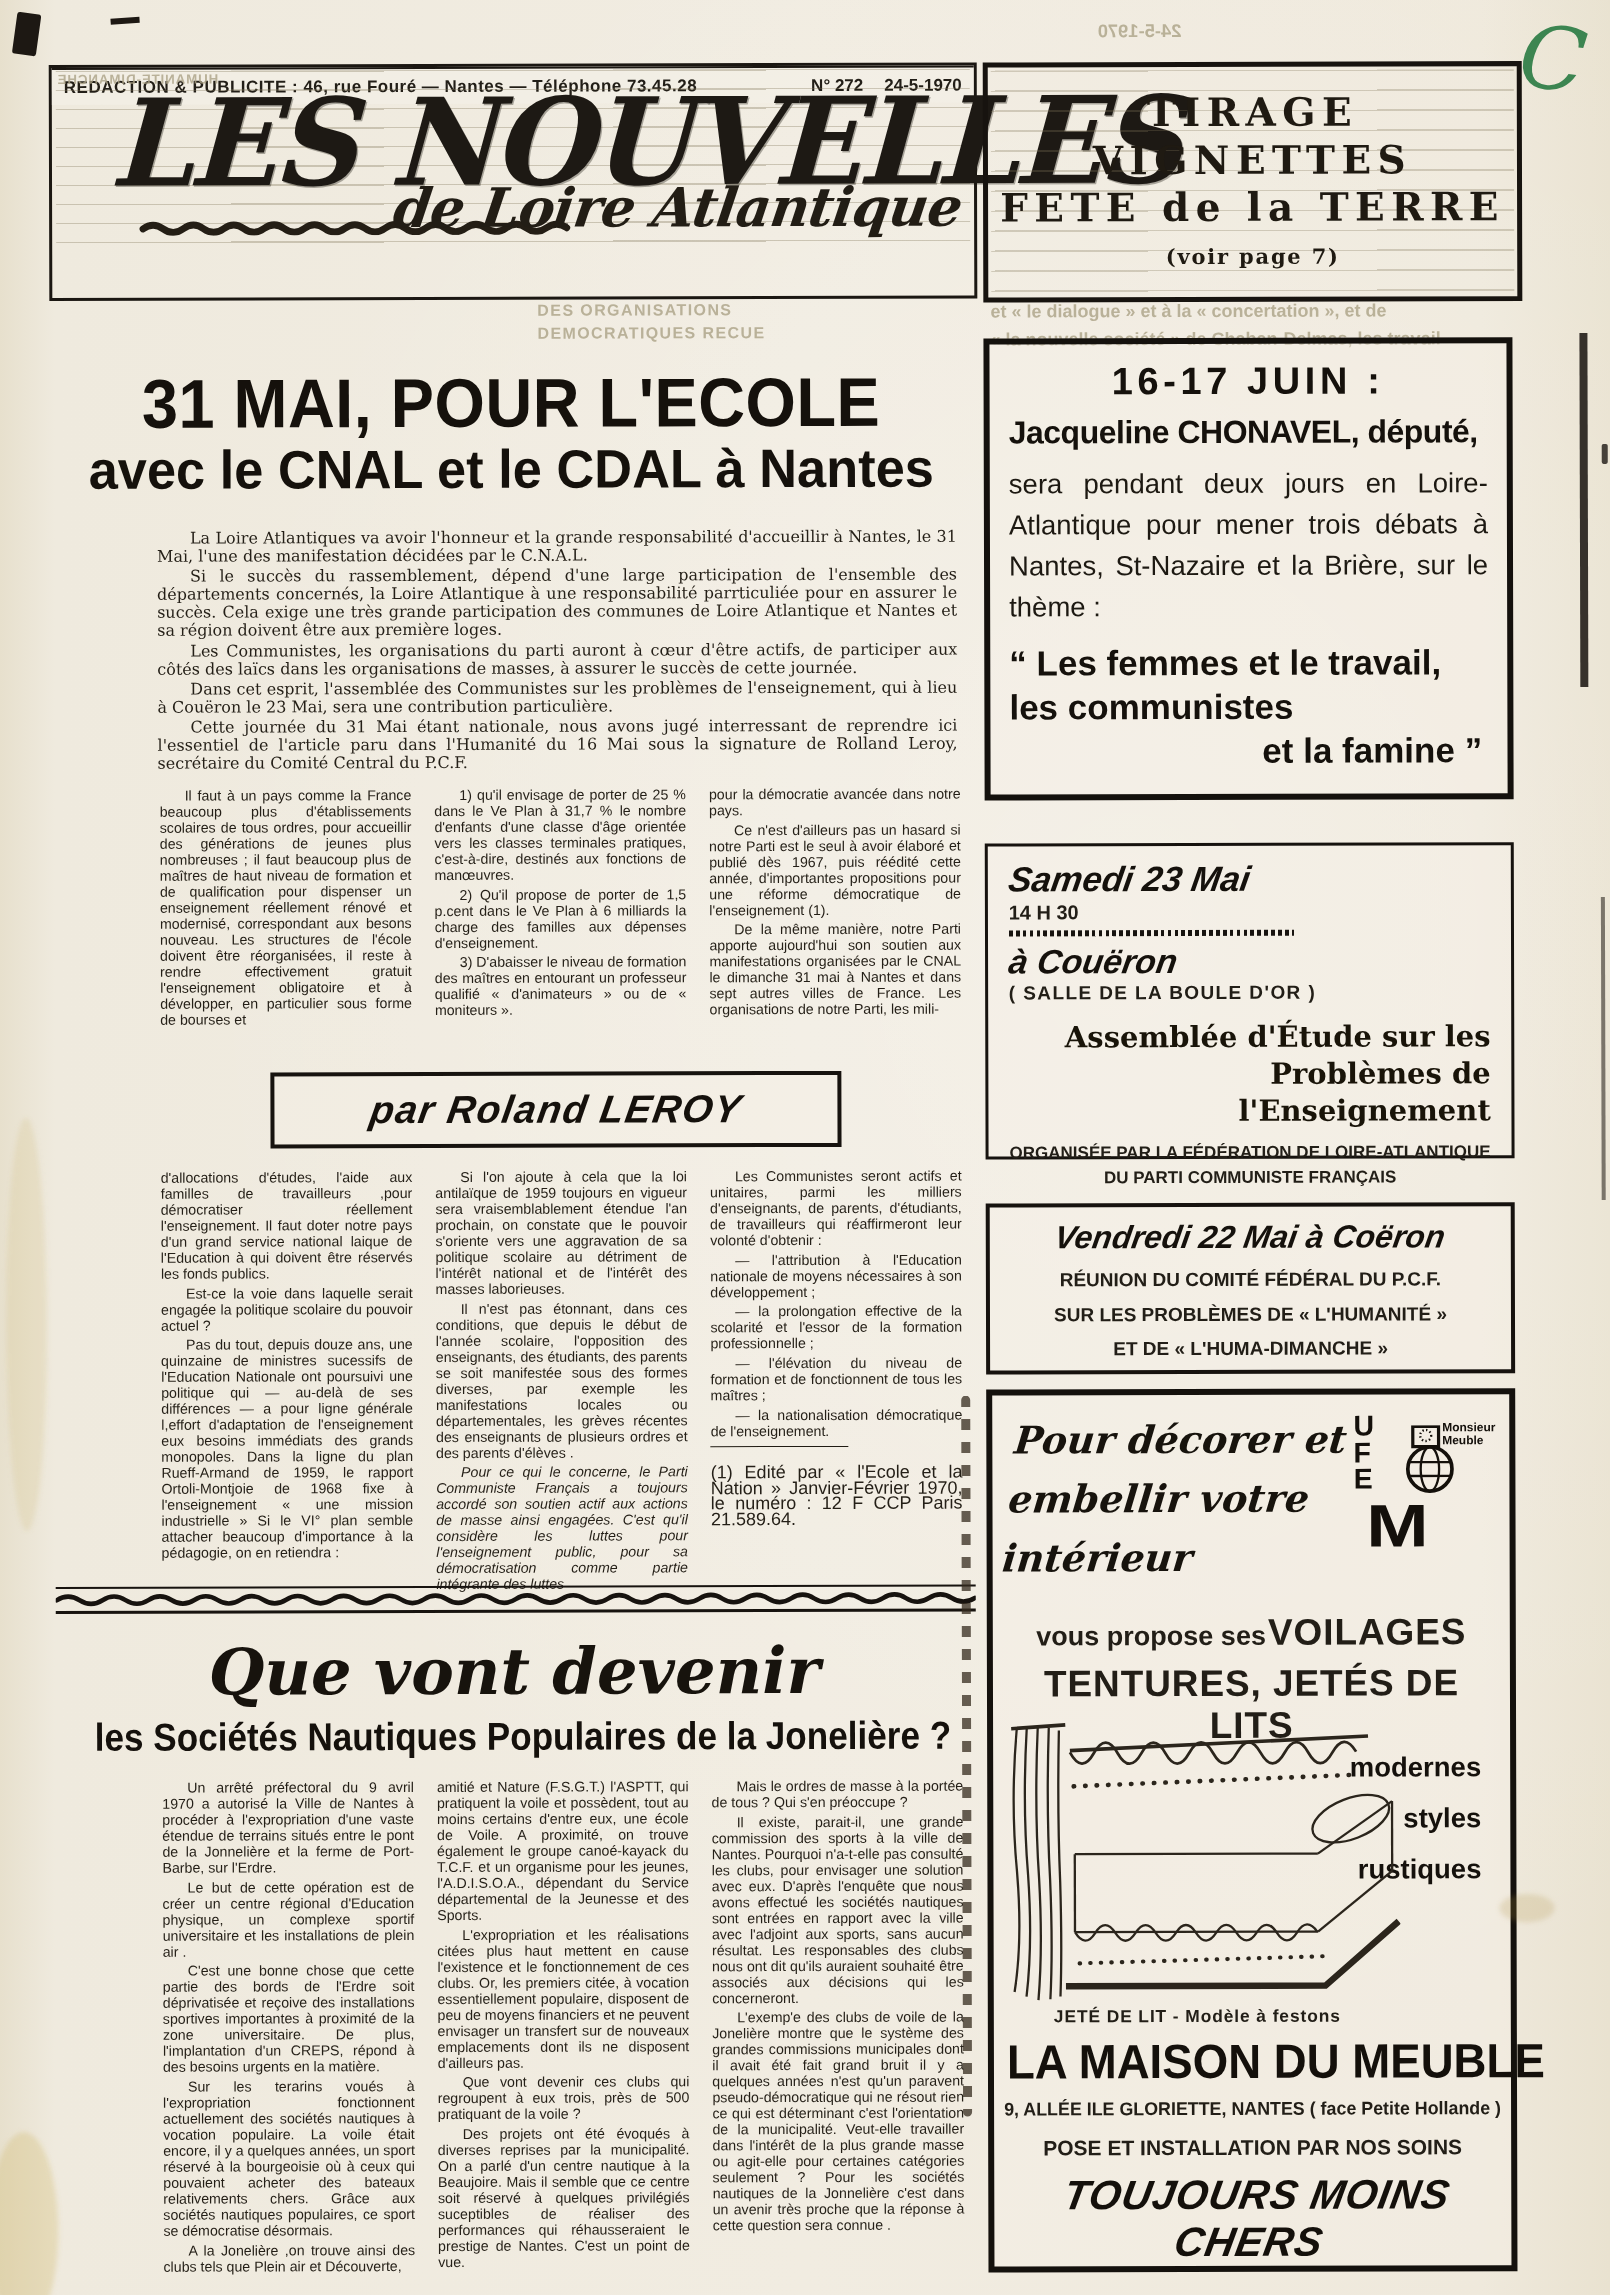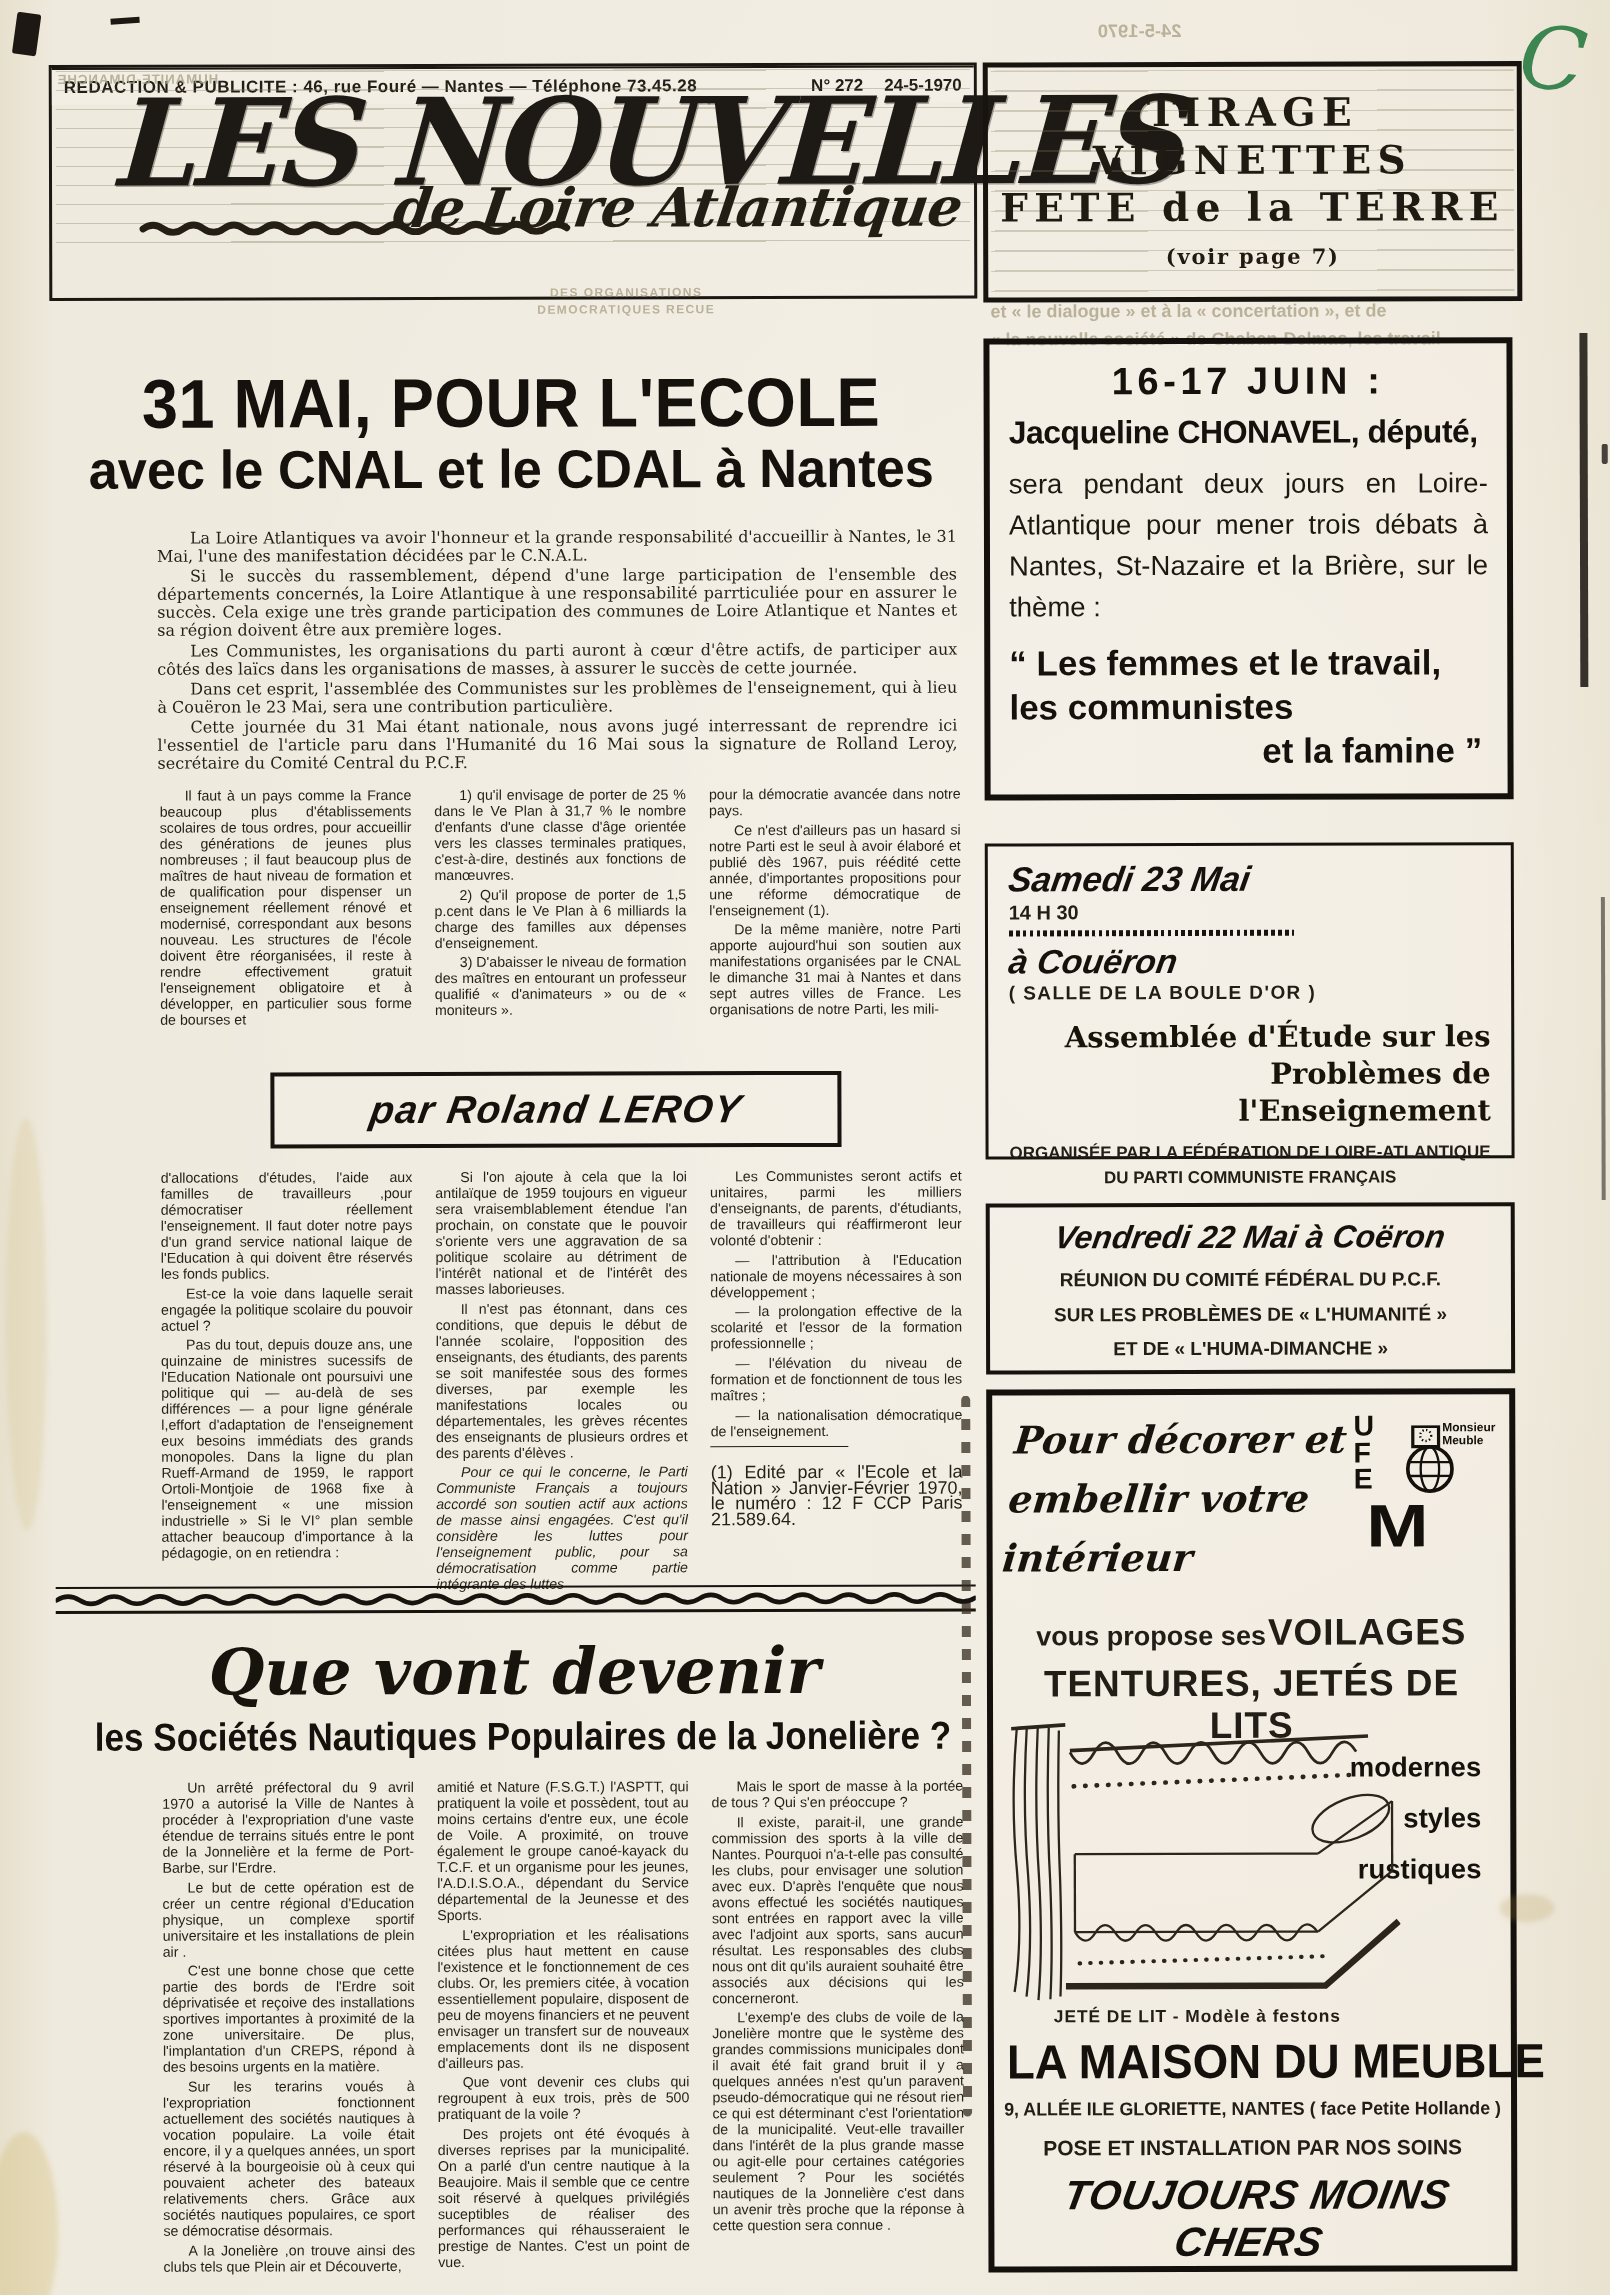--- a/index.html
+++ b/index.html
@@ -33,21 +33,21 @@
   #mast-bottom .info{flex:1;letter-spacing:0.5px;}
   
   #tirage{left:985px;top:63px;width:529px;height:230px;border:5px solid #17130f;text-align:center;
     font-family:"DejaVu Serif",serif;font-weight:bold;color:#1f1a12;}
   #tirage::before{content:"";position:absolute;left:2.8px;right:2.8px;top:2.8px;bottom:2.8px;
     background:repeating-linear-gradient(to bottom, rgba(128,117,88,.30) 0 1.4px, transparent 1.4px 20px);}
   #tirage .t-line{font-size:39px;letter-spacing:6.4px;line-height:1.22;position:relative;}
   #tirage .t-line.first{margin-top:22px;}
   #tirage .t-note{font-size:21px;margin-top:12px;letter-spacing:1.8px;position:relative;}
   #tirage-ghost{left:992px;top:299px;width:523px;font-size:18px;line-height:1.55;font-weight:bold;}
-  #ghost-orgs{left:539px;top:284px;font-size:12px;font-weight:bold;letter-spacing:1.4px;line-height:1.45;text-align:center;}
+  #ghost-orgs{left:539px;top:298px;font-size:16px;font-weight:bold;letter-spacing:1.4px;line-height:1.45;}
   #ghost-date{left:1100px;top:21px;font-size:18.4px;font-weight:bold;}
   #hand-c{left:1522px;top:10px;font-family:"DejaVu Serif",serif;font-style:italic;font-size:87px;
     color:#2e7d46;transform:rotate(7deg);opacity:.92;}
 
   
   #a1h1{left:51px;top:363px;width:923px;text-align:center;font-size:69px;font-weight:bold;
     transform:scaleX(.94);color:#15110c;letter-spacing:0.5px;}
   #a1h2{left:51px;top:437px;width:923px;text-align:center;font-size:54px;font-weight:bold;
     transform:scaleX(.97);color:#15110c;}
   #a1intro{left:158px;top:528px;width:800px;}
@@ -256,21 +256,21 @@
         <p class="para">Sur les terarins voués à l'expropriation fonctionnent actuellement des sociétés nautiques à vocation populaire. La voile était encore, il y a quelques années, un sport réservé à la bourgeoisie où à ceux qui pouvaient acheter des bateaux relativements chers. Grâce aux sociétés nautiques populaires, ce sport se démocratise désormais.</p>
         <p class="para">A la Jonelière ,on trouve ainsi des clubs tels que Plein air et Découverte,</p>
       </div>
     <div class="col">
         <p class="para cont">amitié et Nature (F.S.G.T.) l'ASPTT, qui pratiquent la voile et possèdent, tout au moins certains d'entre eux, une école de Voile. A proximité, on trouve également le groupe canoé-kayack du T.C.F. et un organisme pour les jeunes, l'A.D.I.S.O.A., dépendant du Service départemental de la Jeunesse et des Sports.</p>
         <p class="para">L'expropriation et les réalisations citées plus haut mettent en cause l'existence et le fonctionnement de ces clubs. Or, les premiers citée, à vocation essentiellement populaire, disposent de peu de moyens financiers et ne peuvent envisager un transfert sur de nouveaux emplacements dont ils ne disposent d'ailleurs pas.</p>
         <p class="para">Que vont devenir ces clubs qui regroupent à eux trois, près de 500 pratiquant de la voile ?</p>
         <p class="para">Des projets ont été évoqués à diverses reprises par la municipalité. On a parlé d'un centre nautique à la Beaujoire. Mais il semble que ce centre soit réservé à quelques privilégiés suceptibles de réaliser des performances qui réhausseraient le prestige de Nantes. C'est un point de vue.</p>
       </div>
     <div class="col">
-        <p class="para">Mais le sport de masse à la portée de tous ? Qui s'en préoccupe ?</p>
+        <p class="para">Mais le ordres de masse à la portée de tous ? Qui s'en préoccupe ?</p>
         <p class="para">Il existe, parait-il, une grande commission des sports à la ville de Nantes. Pourquoi n'a-t-elle pas consulté les clubs, pour envisager une solution avec eux. D'après l'enquête que nous avons effectué les sociétés nautiques sont entrées en rapport avec la ville avec l'adjoint aux sports, sans aucun résultat. Les responsables des clubs nous ont dit qu'ils auraient souhaité être associés aux décisions qui les concerneront.</p>
         <p class="para">L'exemp'e des clubs de voile de la Jonelière montre que le système des grandes commissions municipales dont il avait été fait grand bruit il y a quelques années n'est qu'un paravent pseudo-démocratique qui ne résout rien ce qui est déterminant c'est l'orientation de la municipalité. Veut-elle travailler dans l'intérêt de la plus grande masse ou agit-elle pour certaines catégories seulement ? Pour les sociétés nautiques de la Jonnelière c'est dans un avenir très proche que la réponse à cette question sera connue .</p>
       </div>
   </div>
 
   <div id="box-event" class="abs sbox">
     <div class="ev-title">16-17 JUIN :</div>
     <div class="ev-name">Jacqueline CHONAVEL, député,</div>
     <div class="ev-body">sera pendant deux jours en Loire-Atlantique pour mener trois débats à Nantes, St-Nazaire et la Brière, sur le thème :</div>
     <div class="q q1">“ Les femmes et le travail,</div>

